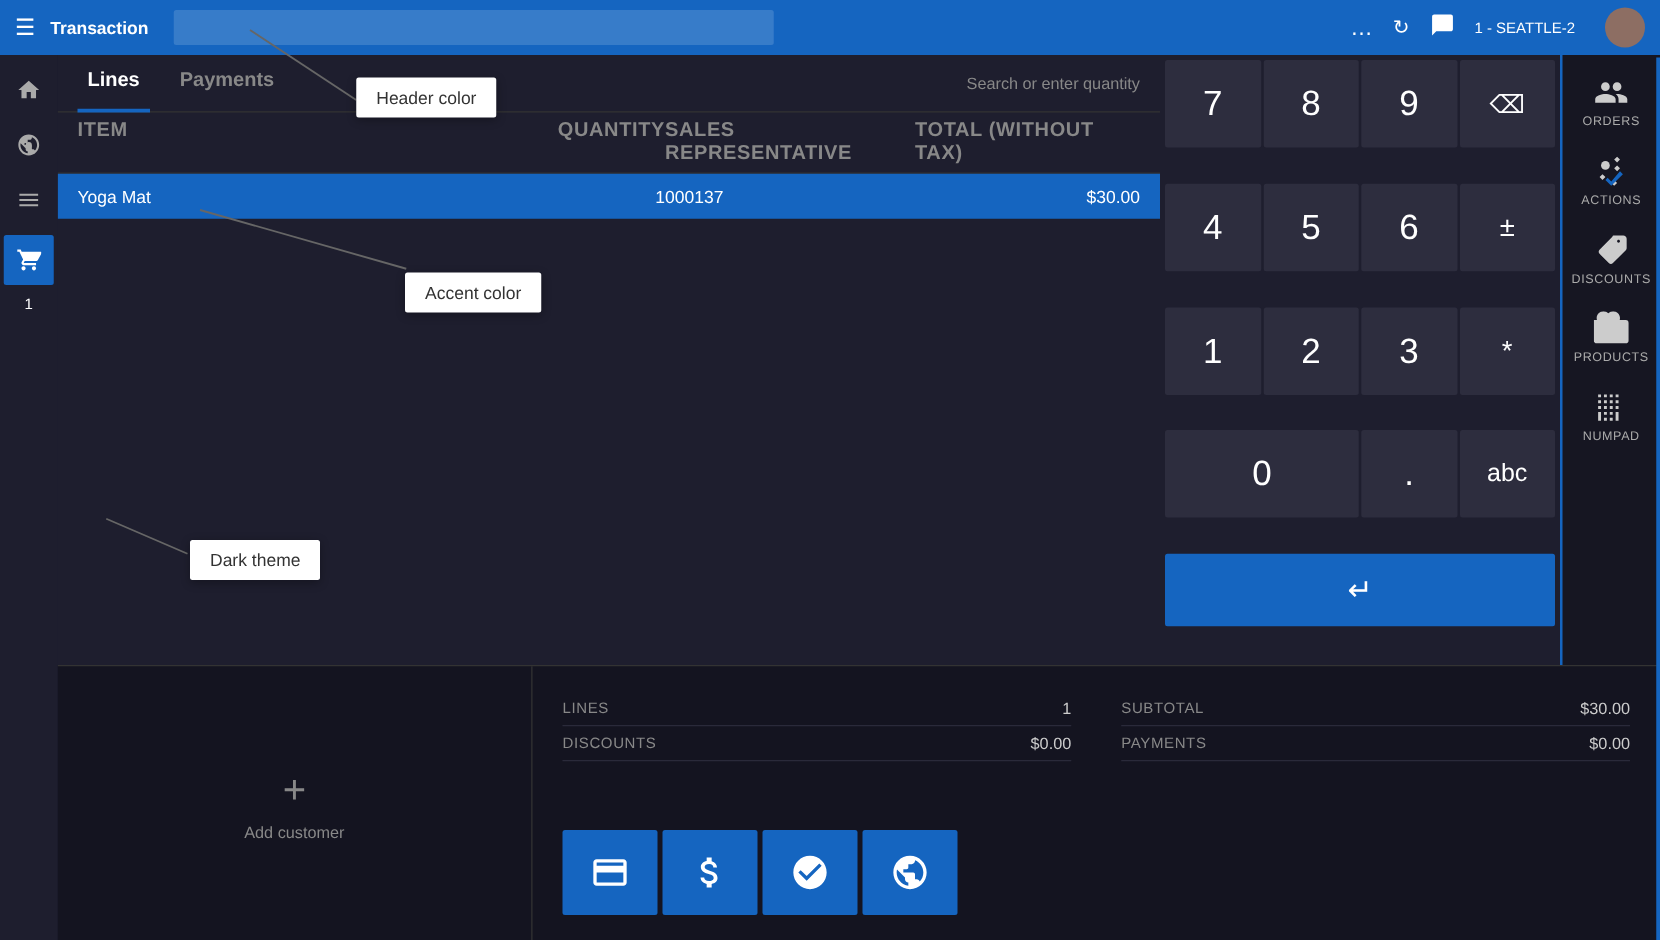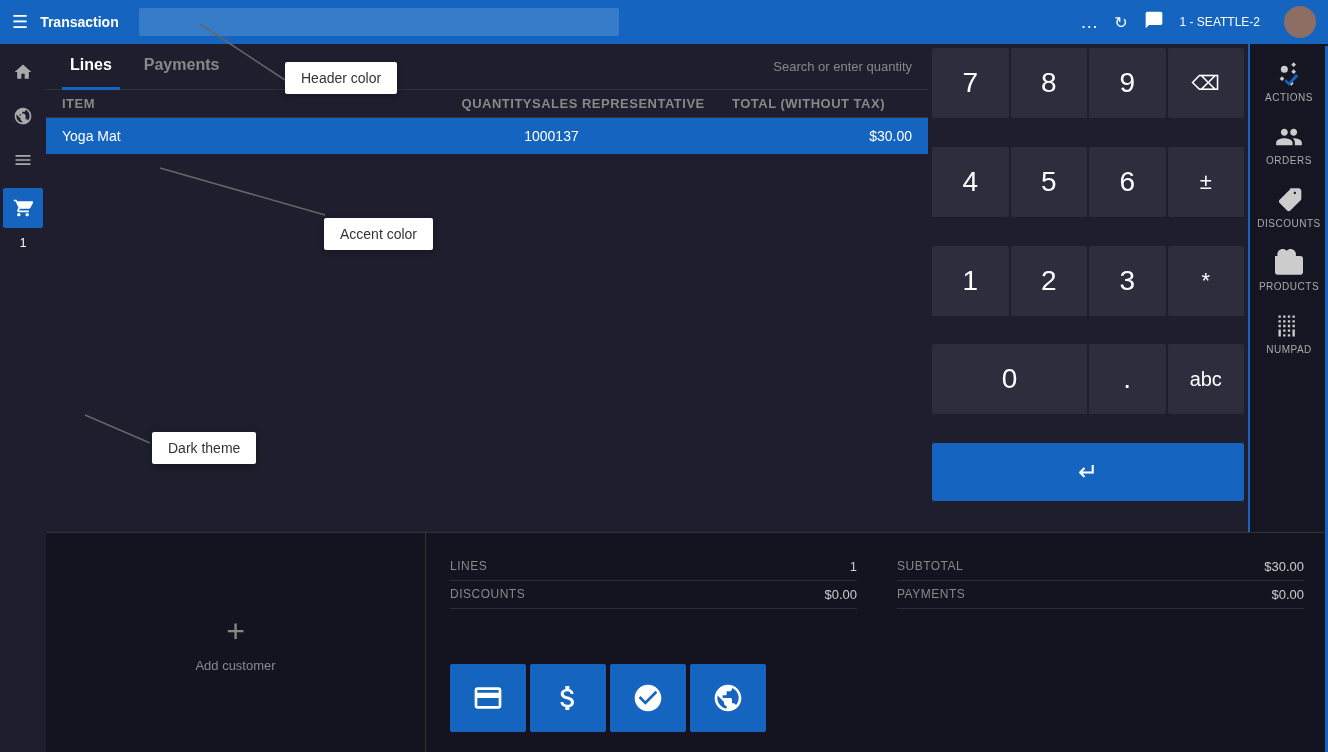--- a/index.html
+++ b/index.html
@@ -157,21 +157,21 @@
     .order-table {
       flex: 1;
       overflow-y: auto;
       padding: 0;
     }
     .table-header {
       display: grid;
       grid-template-columns: 1fr 120px 200px 180px;
       padding: 6px 16px;
       color: #888;
-      font-size: 13px;
+      font-size: 16px;
       font-weight: 600;
       letter-spacing: 0.5px;
       border-bottom: 1px solid #333;
     }
     .table-row {
       display: grid;
       grid-template-columns: 1fr 120px 200px 180px;
       padding: 10px 16px;
       color: white;
       font-size: 14px;
@@ -447,31 +447,31 @@
             <button class="num-btn wide">0</button>
             <button class="num-btn">.</button>
             <button class="num-btn" style="font-size:20px;">abc</button>
             <button class="num-btn enter-btn">↵</button>
           </div>
         </div>
 
         <div class="right-panel">
           <div class="right-panel-item">
             <svg viewBox="0 0 24 24" fill="#ccc">
+              <path d="M16 11c1.66 0 2.99-1.34 2.99-3S17.66 5 16 5c-1.66 0-3 1.34-3 3s1.34 3 3 3zm-8 0c1.66 0 2.99-1.34 2.99-3S9.66 5 8 5C6.34 5 5 6.34 5 8s1.34 3 3 3zm0 2c-2.33 0-7 1.17-7 3.5V19h14v-2.5c0-2.33-4.67-3.5-7-3.5zm8 0c-.29 0-.62.02-.97.05 1.16.84 1.97 1.97 1.97 3.45V19h6v-2.5c0-2.33-4.67-3.5-7-3.5z"></path>
+            </svg>
+            <span class="right-panel-label">ORDERS</span>
+          </div>
+          <div class="right-panel-item">
+            <svg viewBox="0 0 24 24" fill="#ccc">
               <circle cx="8" cy="8" r="3"></circle>
               <path d="M14 10l2-2 2 2-2 2-2-2zm2-8l2 2-2 2-2-2 2-2zM6 14l2 2-2 2-2-2 2-2zm8 4l2 2-2 2-2-2 2-2z"></path>
               <path d="M18 12l2 2-8 8-4-4 1.5-1.5 2.5 2.5L18 12z" fill="#1565c0"></path>
             </svg>
             <span class="right-panel-label">ACTIONS</span>
-          </div>
-          <div class="right-panel-item">
-            <svg viewBox="0 0 24 24" fill="#ccc">
-              <path d="M16 11c1.66 0 2.99-1.34 2.99-3S17.66 5 16 5c-1.66 0-3 1.34-3 3s1.34 3 3 3zm-8 0c1.66 0 2.99-1.34 2.99-3S9.66 5 8 5C6.34 5 5 6.34 5 8s1.34 3 3 3zm0 2c-2.33 0-7 1.17-7 3.5V19h14v-2.5c0-2.33-4.67-3.5-7-3.5zm8 0c-.29 0-.62.02-.97.05 1.16.84 1.97 1.97 1.97 3.45V19h6v-2.5c0-2.33-4.67-3.5-7-3.5z"></path>
-            </svg>
-            <span class="right-panel-label">ORDERS</span>
           </div>
           <div class="right-panel-item">
             <svg viewBox="0 0 24 24" fill="#ccc">
               <path d="M12.79 2.96L3.96 11.79c-.78.78-.78 2.05 0 2.83l6.37 6.37c.78.78 2.05.78 2.83 0l8.83-8.83c.37-.37.58-.88.58-1.41V4.37C22.57 3.06 21.51 2 20.2 2h-6.37c-.54 0-1.05.21-1.04.96zM17 7c-.55 0-1-.45-1-1s.45-1 1-1 1 .45 1 1-.45 1-1 1z"></path>
               <text x="7" y="17" font-size="8" fill="#ccc">%</text>
             </svg>
             <span class="right-panel-label">DISCOUNTS</span>
           </div>
           <div class="right-panel-item">
             <svg viewBox="0 0 24 24" fill="#ccc">

